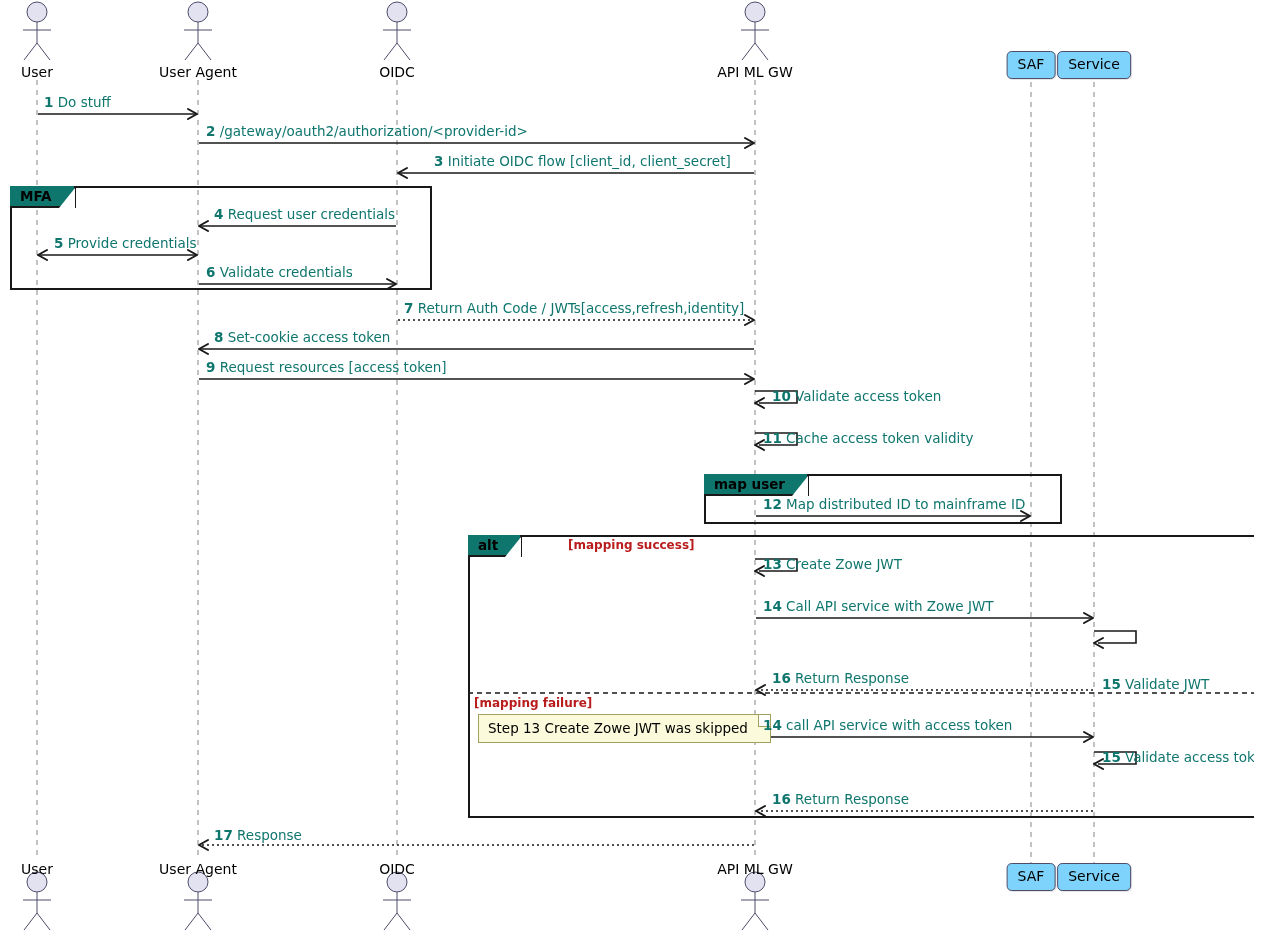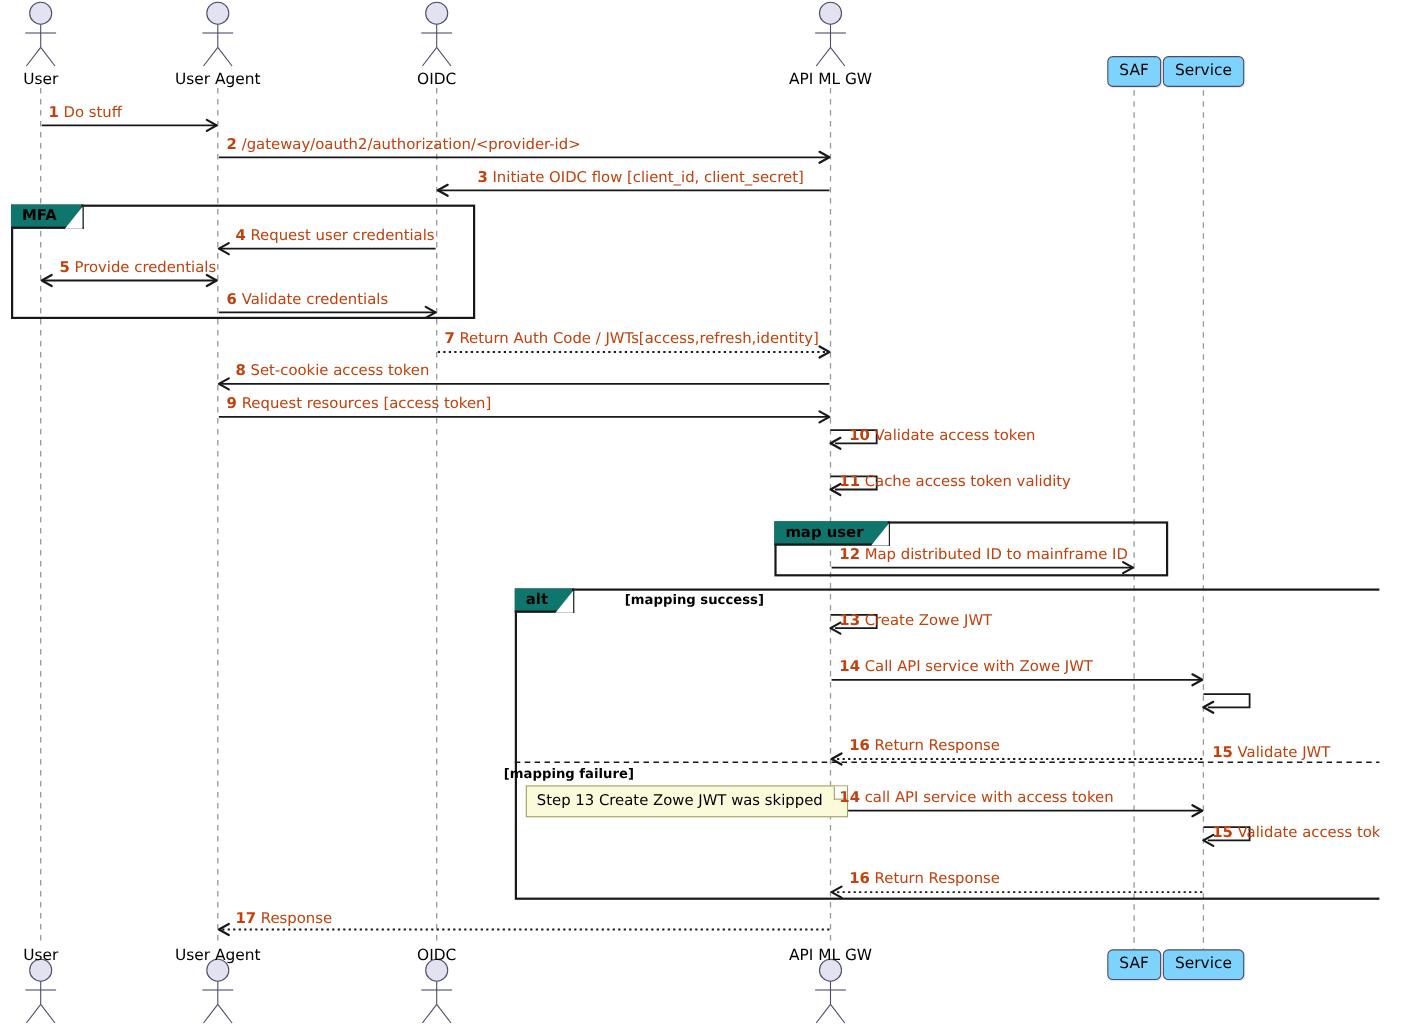--- a/index.html
+++ b/index.html
@@ -47,21 +47,21 @@
     line-height: 15px;
     white-space: nowrap;
     box-sizing: border-box;
     text-align: center;
     box-shadow: 1px 1px 0 rgba(0,0,0,0.10);
   }
   
   .msg {
     position: absolute;
     font-size: 13.5px;
-    color: #c2410c;
+    color: #0f766e;
     white-space: nowrap;
     line-height: 16px;
   }
   .msg .num {
     font-weight: bold;
   }
   
   .frag {
     position: absolute;
     border: 2px solid #181818;
@@ -89,21 +89,21 @@
     width: 0;
     height: 0;
     border-style: solid;
     border-width: 0 0 20px 16px;
     border-color: transparent transparent #ffffff transparent;
   }
   .frag-cond {
     position: absolute;
     font-size: 12px;
     font-weight: bold;
-    color: #000000;
+    color: #b91c1c;
     white-space: nowrap;
     line-height: 14px;
   }
   
   .note {
     position: absolute;
     background: #FBFBDB;
     border: 1px solid #A0A060;
     box-sizing: border-box;
     font-size: 13.5px;
@@ -251,21 +251,21 @@
 
   <div class="frag" style="left:10px; top:186px; width:422px; height:104px;"></div>
   <div class="frag-tab" style="left:10px; top:186px;"><span>MFA</span></div>
 
   <div class="frag" style="left:704px; top:474px; width:358px; height:50px;"></div>
   <div class="frag-tab" style="left:704px; top:474px;"><span>map user</span></div>
 
   <div class="frag" style="left:468px; top:535px; width:810px; height:283px;"></div>
   <div class="frag-tab" style="left:468px; top:535px;"><span>alt</span></div>
   <div class="frag-cond" style="left:568px; top:538px;">[mapping success]</div>
-  <div class="frag-cond" style="left:458px; top:696px;">[mapping failure]</div>
+  <div class="frag-cond" style="left:474px; top:696px;">[mapping failure]</div>
 
   <div class="note" style="left:478px; top:714px;">
     <span>Step 13 Create Zowe JWT was skipped</span>
     <span class="fold"></span>
   </div>
 
   <div id="msg-labels">
       <div class="msg" style="left: 44px; top: 94px;"><span class="num">1</span><span> Do stuff</span></div>
       <div class="msg" style="left: 206px; top: 123px;"><span class="num">2</span><span> /gateway/oauth2/authorization/&lt;provider-id&gt;</span></div>
       <div class="msg" style="left: 434px; top: 153px;"><span class="num">3</span><span> Initiate OIDC flow [client_id, client_secret]</span></div>

